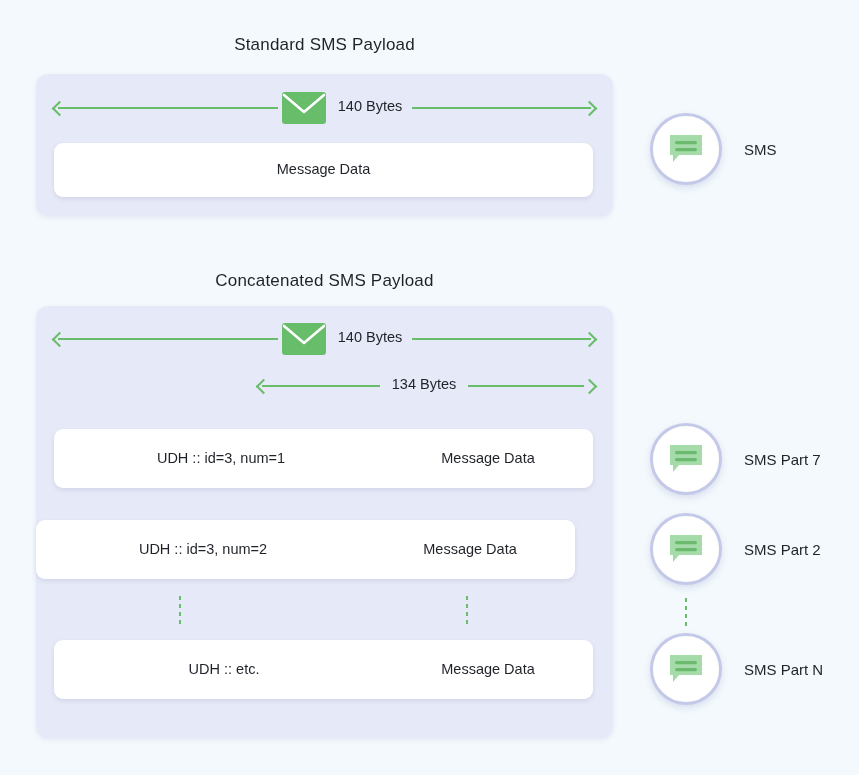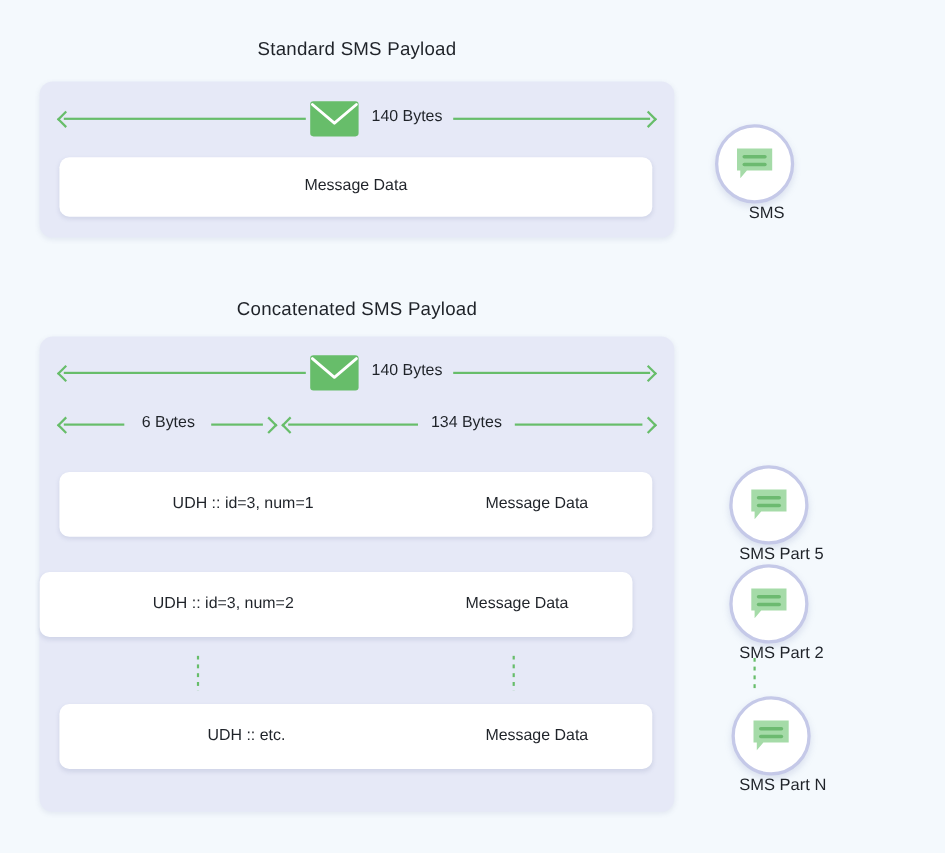--- a/index.html
+++ b/index.html
@@ -94,21 +94,21 @@
 
   
   .dots-v {
     position: absolute;
     width: 2px;
     background-image: linear-gradient(to bottom, #67bd6a 0 4px, transparent 4px 8px);
     background-size: 2px 8px;
   }
 
   
-  .sms-node { position: absolute; display: flex; align-items: center; flex-direction: column; }
+  .sms-node { position: absolute; display: flex; align-items: center; }
   .sms-circle {
     width: 72px; height: 72px;
     border-radius: 50%;
     background: #ffffff;
     border: 3px solid #c5c9e8;
     box-shadow: 0 3px 7px rgba(120,130,180,.22);
     display: flex; align-items: center; justify-content: center;
     flex: 0 0 auto;
   }
   .bubble { position: relative; width: 34px; height: 30px; }
@@ -163,27 +163,20 @@
           <path d="M2 3 L22 20 L42 3" fill="none" stroke="#ffffff" stroke-width="2.6" stroke-linecap="round" stroke-linejoin="round"></path>
         </svg>
       </div>
 
       <div class="arrow-label" style="left:316px;">140 Bytes</div>
 
       <div class="arrow-seg" style="left:358px; width:179px;"></div>
       <div class="arrow-head right" style="left:530px;"></div>
     </div>
 
-    <div class="arrow-row" style="left:18px; top:68px; width:196px;">
-      <div class="arrow-head left" style="left:0px;"></div>
-      <div class="arrow-seg" style="left:4px; width:55px;"></div>
-      <div class="arrow-label" style="left:99px;">6 Bytes</div>
-      <div class="arrow-seg" style="left:138px; width:47px;"></div>
-      <div class="arrow-head right" style="left:185px;"></div>
-    </div>
 
     <div class="arrow-row" style="left:222px; top:68px; width:337px;">
       <div class="arrow-head left" style="left:0px;"></div>
       <div class="arrow-seg" style="left:4px; width:118px;"></div>
       <div class="arrow-label" style="left:166px;">134 Bytes</div>
       <div class="arrow-seg" style="left:210px; width:116px;"></div>
       <div class="arrow-head right" style="left:326px;"></div>
     </div>
 
     <div class="card" style="left:18px; top:123px; width:539px; height:59px;">
@@ -221,21 +214,21 @@
   <div class="sms-node" style="left:650px; top:423px;">
     <div class="sms-circle">
       <span class="bubble">
         <svg width="34" height="30" viewBox="0 0 34 30">
           <path d="M1 1 H33 V21 H10 L4 28 V21 H1 Z" fill="#a5dba8"></path>
           <rect x="6" y="7" width="22" height="3.2" rx="1.6" fill="#6cba70"></rect>
           <rect x="6" y="14" width="22" height="3.2" rx="1.6" fill="#6cba70"></rect>
         </svg>
       </span>
     </div>
-    <span class="sms-label">SMS Part 5</span>
+    <span class="sms-label">SMS Part 7</span>
   </div>
 
   <div class="sms-node" style="left:650px; top:513px;align-items:center;">
     <div class="sms-circle">
       <span class="bubble">
         <svg width="34" height="30" viewBox="0 0 34 30">
           <path d="M1 1 H33 V21 H10 L4 28 V21 H1 Z" fill="#a5dba8"></path>
           <rect x="6" y="7" width="22" height="3.2" rx="1.6" fill="#6cba70"></rect>
           <rect x="6" y="14" width="22" height="3.2" rx="1.6" fill="#6cba70"></rect>
         </svg>

